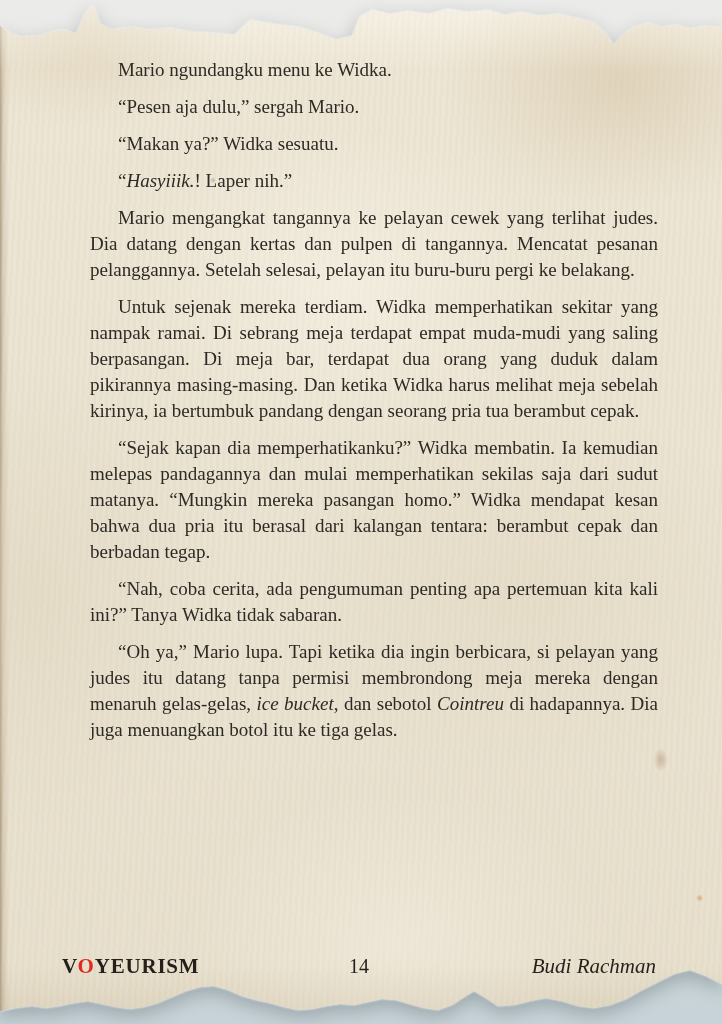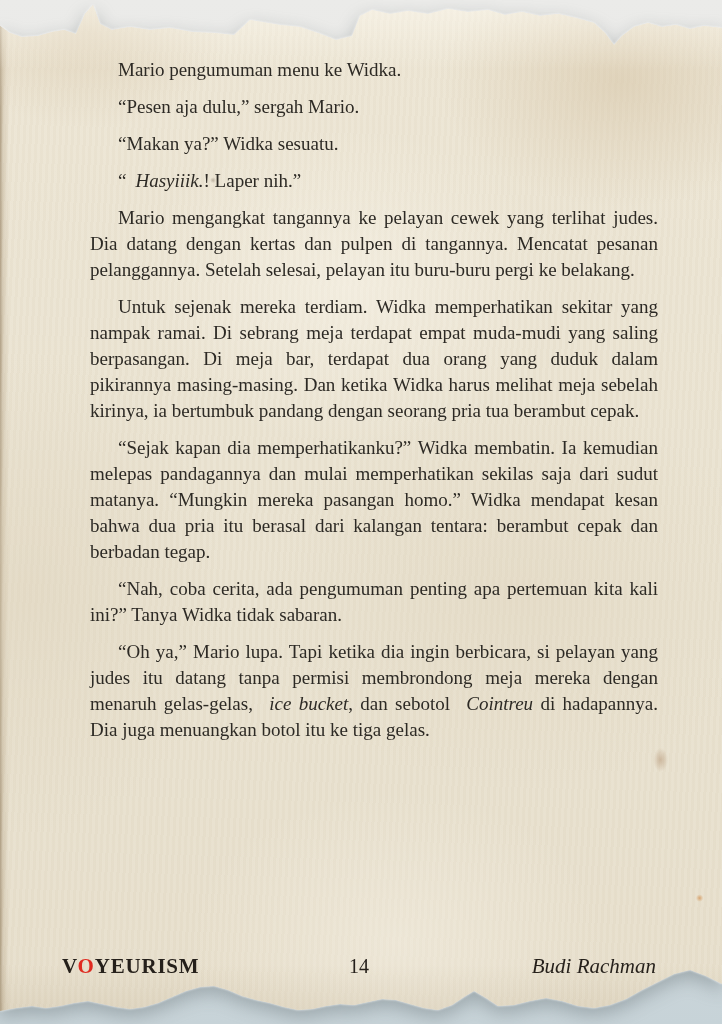--- a/index.html
+++ b/index.html
@@ -79,21 +79,20 @@
     color: #2d2a25;
     font-size: 19px;
     line-height: 26px;
     text-align: justify;
   }
   .page-text p.para {
     margin: 0 0 11px 0;
     text-indent: 28px;
   }
   .page-text i {
-    margin-left: 9px;
   }
   .footer {
     position: absolute;
     left: 62px;
     right: 66px;
     top: 953px;
     height: 27px;
     color: #241f1a;
     font-size: 20px;
     line-height: 27px;
@@ -120,21 +119,21 @@
     font-style: italic;
     font-size: 21px;
   }
 </style>
 </head>
 <body>
 
 <div class="paper-wrap">
   <div class="paper">
     <div class="page-text">
-        <p class="para"><span>Mario pengumuman menu ke Widka.</span></p>
+        <p class="para"><span>Mario ngundangku menu ke Widka.</span></p>
         <p class="para"><span>“Pesen aja dulu,” sergah Mario.</span></p>
         <p class="para"><span>“Makan ya?” Widka sesuatu.</span></p>
         <p class="para"><span>“</span><i>Hasyiiik.</i><span>! Laper nih.”</span></p>
         <p class="para"><span>Mario mengangkat tangannya ke pelayan cewek yang terlihat judes. Dia datang dengan kertas dan pulpen di tangannya. Mencatat pesanan pelanggannya. Setelah selesai, pelayan itu buru-buru pergi ke belakang.</span></p>
         <p class="para"><span>Untuk sejenak mereka terdiam. Widka memperhatikan sekitar yang nampak ramai. Di sebrang meja terdapat empat muda-mudi yang saling berpasangan. Di meja bar, terdapat dua orang yang duduk dalam pikirannya masing-masing. Dan ketika Widka harus melihat meja sebelah kirinya, ia bertumbuk pandang dengan seorang pria tua berambut cepak.</span></p>
         <p class="para"><span>“Sejak kapan dia memperhatikanku?” Widka membatin. Ia kemudian melepas pandagannya dan mulai memperhatikan sekilas saja dari sudut matanya. “Mungkin mereka pasangan homo.” Widka mendapat kesan bahwa dua pria itu berasal dari kalangan tentara: berambut cepak dan berbadan tegap.</span></p>
         <p class="para"><span>“Nah, coba cerita, ada pengumuman penting apa pertemuan kita kali ini?” Tanya Widka tidak sabaran.</span></p>
         <p class="para"><span>“Oh ya,” Mario lupa. Tapi ketika dia ingin berbicara, si pelayan yang judes itu datang tanpa permisi membrondong meja mereka dengan menaruh gelas-gelas, </span><i>ice bucket</i><span>, dan sebotol </span><i>Cointreu</i><span> di hadapannya. Dia juga menuangkan botol itu ke tiga gelas.</span></p>
       </div>
     <div class="footer">

